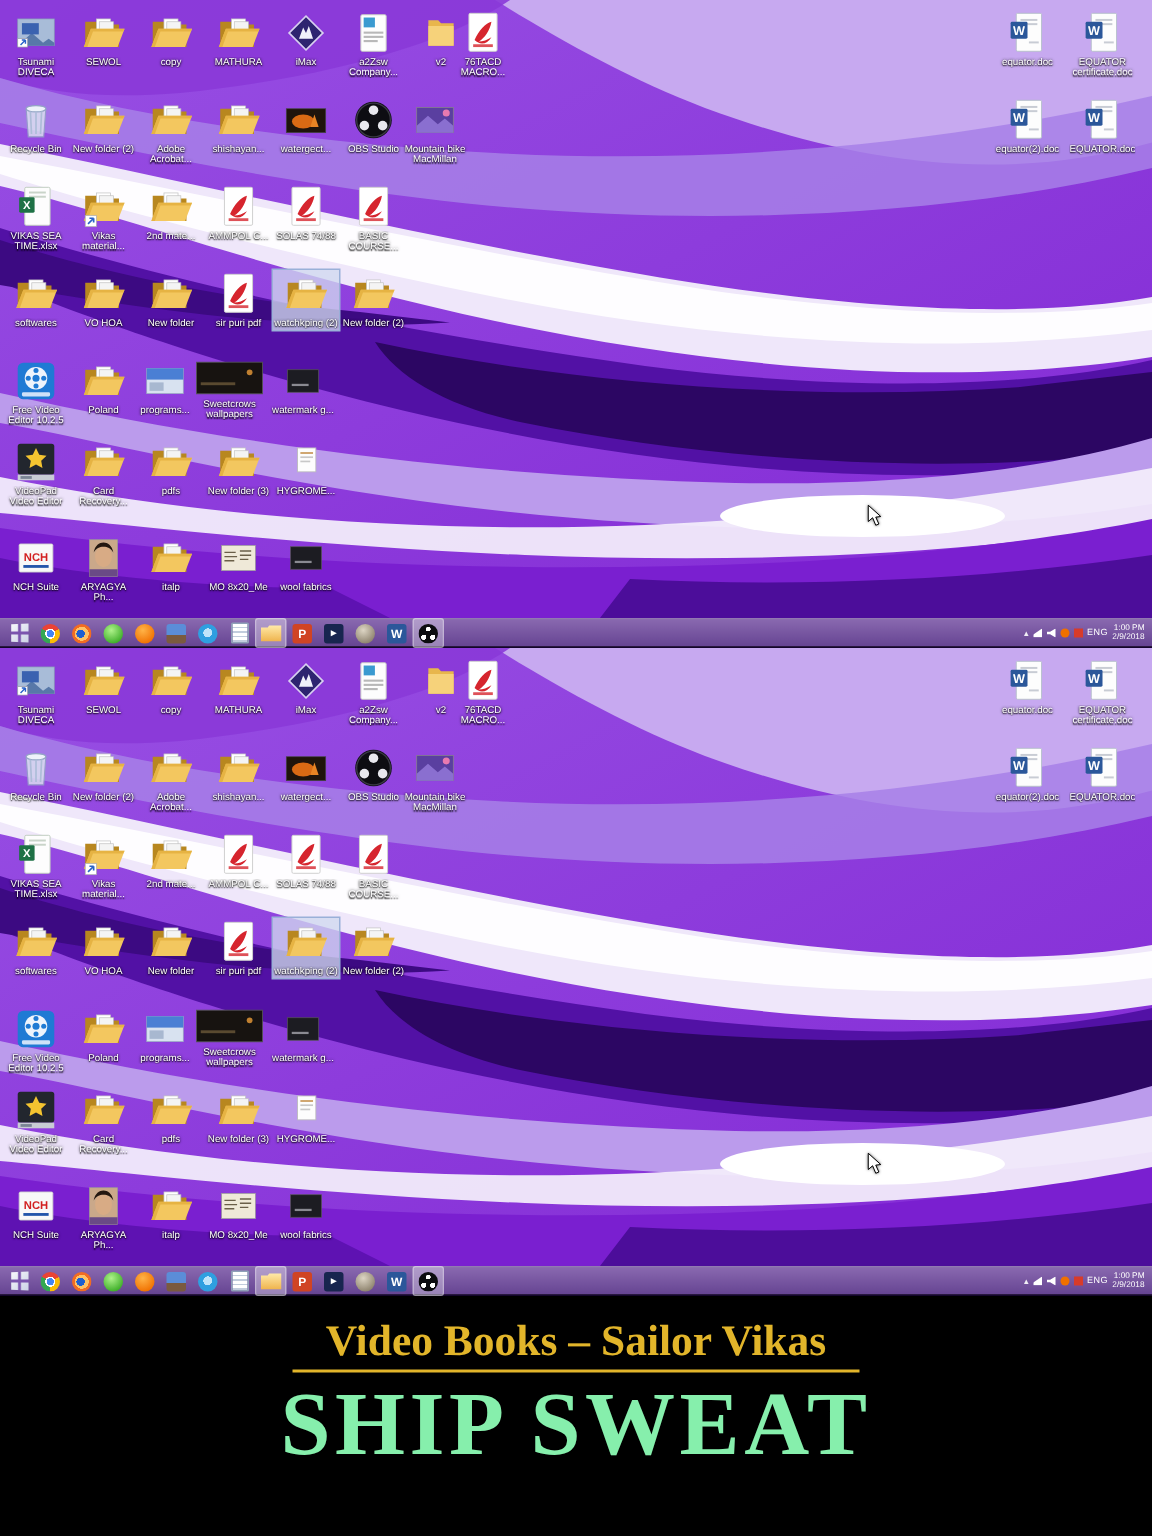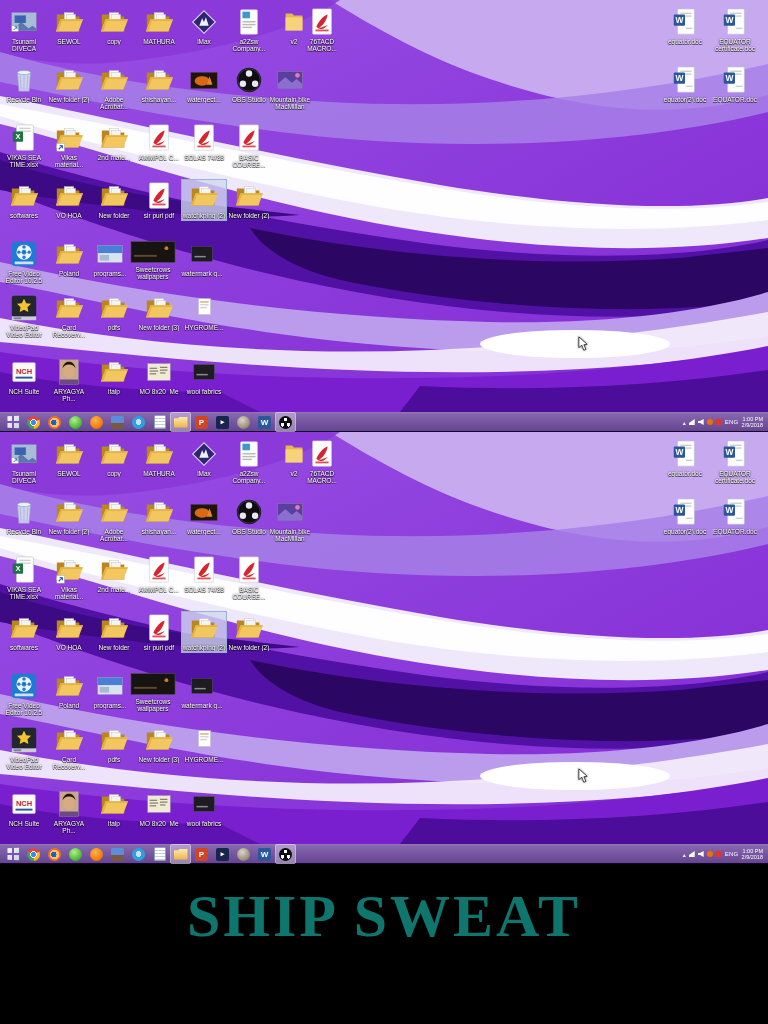--- a/index.html
+++ b/index.html
@@ -65,22 +65,22 @@
   .teng{font-size:6px;letter-spacing:.3px;}
   .clock{font-size:5.5px;line-height:6.5px;text-align:right;}
 
   .cursor{position:absolute;width:10px;height:15px;filter:drop-shadow(0 0 1px rgba(0,0,0,.6));}
 
   
   .caption{position:absolute;left:0;top:864px;width:768px;height:160px;background:#000;
            text-align:center;}
   .channel{display:inline-block;margin-top:14px;font-family:"Liberation Serif",serif;font-weight:bold;
            font-size:29px;color:#e2b52a;border-bottom:2px solid #e2b52a;padding:0 22px 2px 22px;}
-  .bigtitle{margin-top:18px;font-family:"Liberation Serif",serif;font-weight:bold;font-size:60px;
-            color:#0f766e;letter-spacing:3px;}
+  .bigtitle{font-family:"Liberation Serif",serif;font-weight:bold;font-size:60px;
+            color:#86efac;letter-spacing:3px;}
 </style>
 </head>
 <body>
 
 <div id="screen">
 
   <svg width="0" height="0" style="position:absolute" aria-hidden="true">
     <defs>
       <linearGradient id="gBase" x1="0" y1="0" x2="1" y2="1">
         <stop offset="0" stop-color="#9850e4"></stop>
@@ -912,15 +912,16 @@
           <span class="ti ti-vol"></span>
           <span class="ti ti-avast"></span>
           <span class="ti ti-flag"></span>
           <span class="teng">ENG</span>
           <span class="clock"><span>1:00 PM</span><br><span>2/9/2018</span></span>
         </div>
       </div>
     </div>
 
   <div class="caption">
+    <div><span class="channel">Video Books – Sailor Vikas</span></div>
     <div class="bigtitle">SHIP SWEAT</div>
   </div>
 </div>
 
 </body></html>

